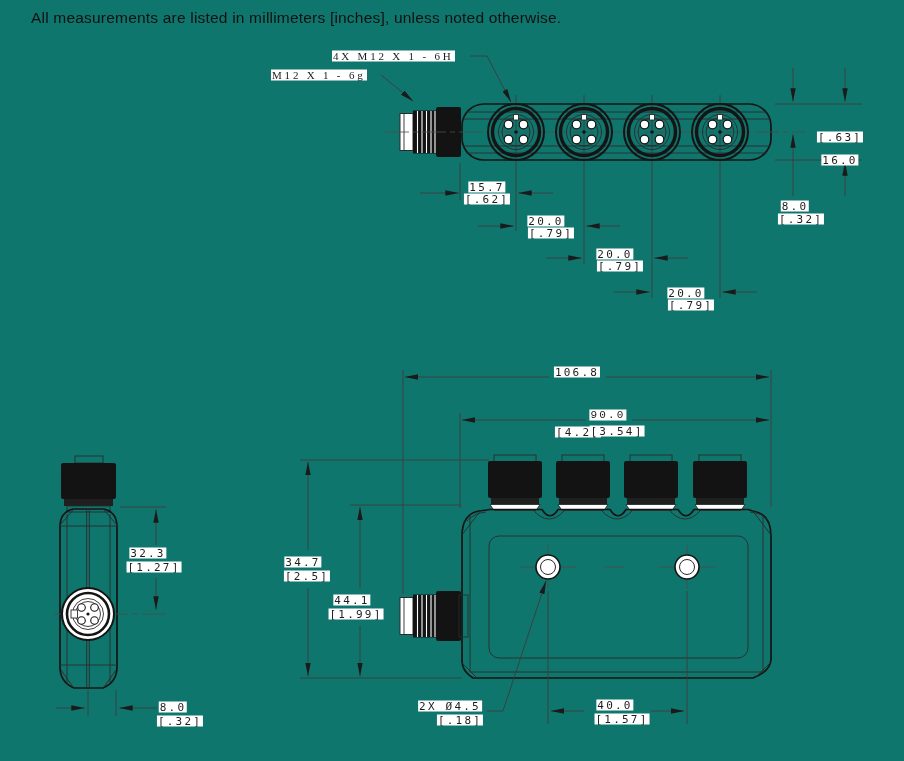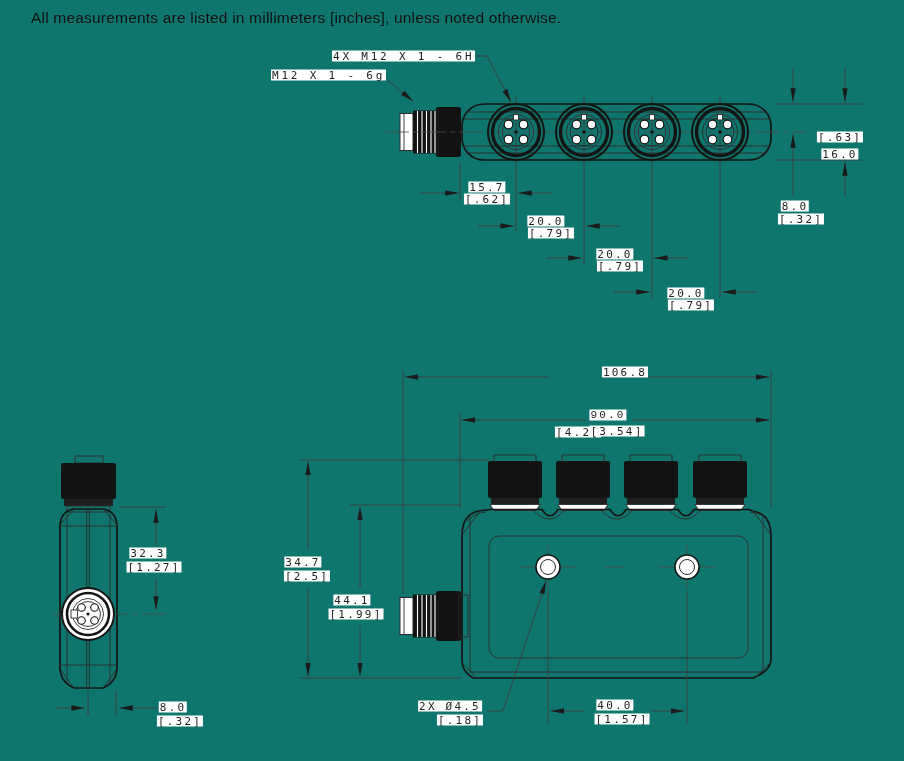--- a/index.html
+++ b/index.html
@@ -2,21 +2,21 @@
 <html><head>
 <meta charset="utf-8">
 <style>
   html,body{margin:0;padding:0;background:#fff;}
   #stage{position:relative;width:904px;height:761px;background:#0f766e;overflow:hidden;
          font-family:"DejaVu Sans Mono", monospace;}
   #art{position:absolute;left:0;top:0;z-index:0;}
   .txt{position:absolute;z-index:2;white-space:nowrap;color:#1d1d1d;background:#fff;
        font-size:11px;line-height:11px;letter-spacing:2.2px;transform:translate(-50%,-50%);
        padding:0 1px;}
-  .lt{transform:translate(0,-50%);letter-spacing:2.8px;}
+  .lt{transform:translate(0,-50%);letter-spacing:2.8px;font-family:Liberation Serif, serif;}
   .note{position:absolute;z-index:2;left:31px;top:9px;white-space:nowrap;color:#111;
         background:transparent;font-family:"Liberation Sans", sans-serif;font-size:15.5px;
         letter-spacing:0.2px;}
   .ol{stroke:#141414;stroke-width:1.7;fill:none;stroke-linejoin:round;}
   .o2{stroke:#2a2a2a;stroke-width:0.9;fill:none;}
   .dim{stroke:#3c3c3c;stroke-width:0.9;fill:none;}
   .cl{stroke:#4c4c4c;stroke-width:0.8;fill:none;}
   .blk{fill:#131313;stroke:none;}
 </style>
 </head>
@@ -218,26 +218,26 @@
   <span class="txt lt" style="left:271px;top:75px;">M12 X 1 - 6g</span>
 
   <span class="txt" style="left:487px;top:187px;">15.7</span>
   <span class="txt" style="left:487px;top:199px;">[.62]</span>
   <span class="txt" style="left:546px;top:221px;">20.0</span>
   <span class="txt" style="left:551px;top:233px;">[.79]</span>
   <span class="txt" style="left:615px;top:254px;">20.0</span>
   <span class="txt" style="left:620px;top:266px;">[.79]</span>
   <span class="txt" style="left:686px;top:293px;">20.0</span>
   <span class="txt" style="left:691px;top:305px;">[.79]</span>
-  <span class="txt" style="left:840px;top:126px;margin-top:28px;">16.0</span>
+  <span class="txt" style="left:840px;top:132px;margin-top:28px;">16.0</span>
   <span class="txt" style="left:840px;top:137px;">[.63]</span>
   <span class="txt" style="left:795px;top:206px;">8.0</span>
   <span class="txt" style="left:801px;top:219px;">[.32]</span>
 
-  <span class="txt" style="left:577px;top:372px;margin-left:48px;">106.8</span>
+  <span class="txt" style="left:577px;top:372px;">106.8</span>
   <span class="txt" style="left:578px;top:388px;margin-top:44px;">[4.2]</span>
   <span class="txt" style="left:608px;top:415px;font-family:Liberation Mono, monospace;">90.0</span>
   <span class="txt" style="left:617px;top:431px;text-align:center;">[3.54]</span>
   <span class="txt" style="left:303px;top:562px;">34.7</span>
   <span class="txt" style="left:307px;top:576px;">[2.5]</span>
   <span class="txt" style="left:352px;top:600px;">44.1</span>
   <span class="txt" style="left:356px;top:614px;">[1.99]</span>
   <span class="txt" style="left:450px;top:706px;">2X Ø4.5</span>
   <span class="txt" style="left:460px;top:720px;">[.18]</span>
   <span class="txt" style="left:615px;top:705px;">40.0</span>

